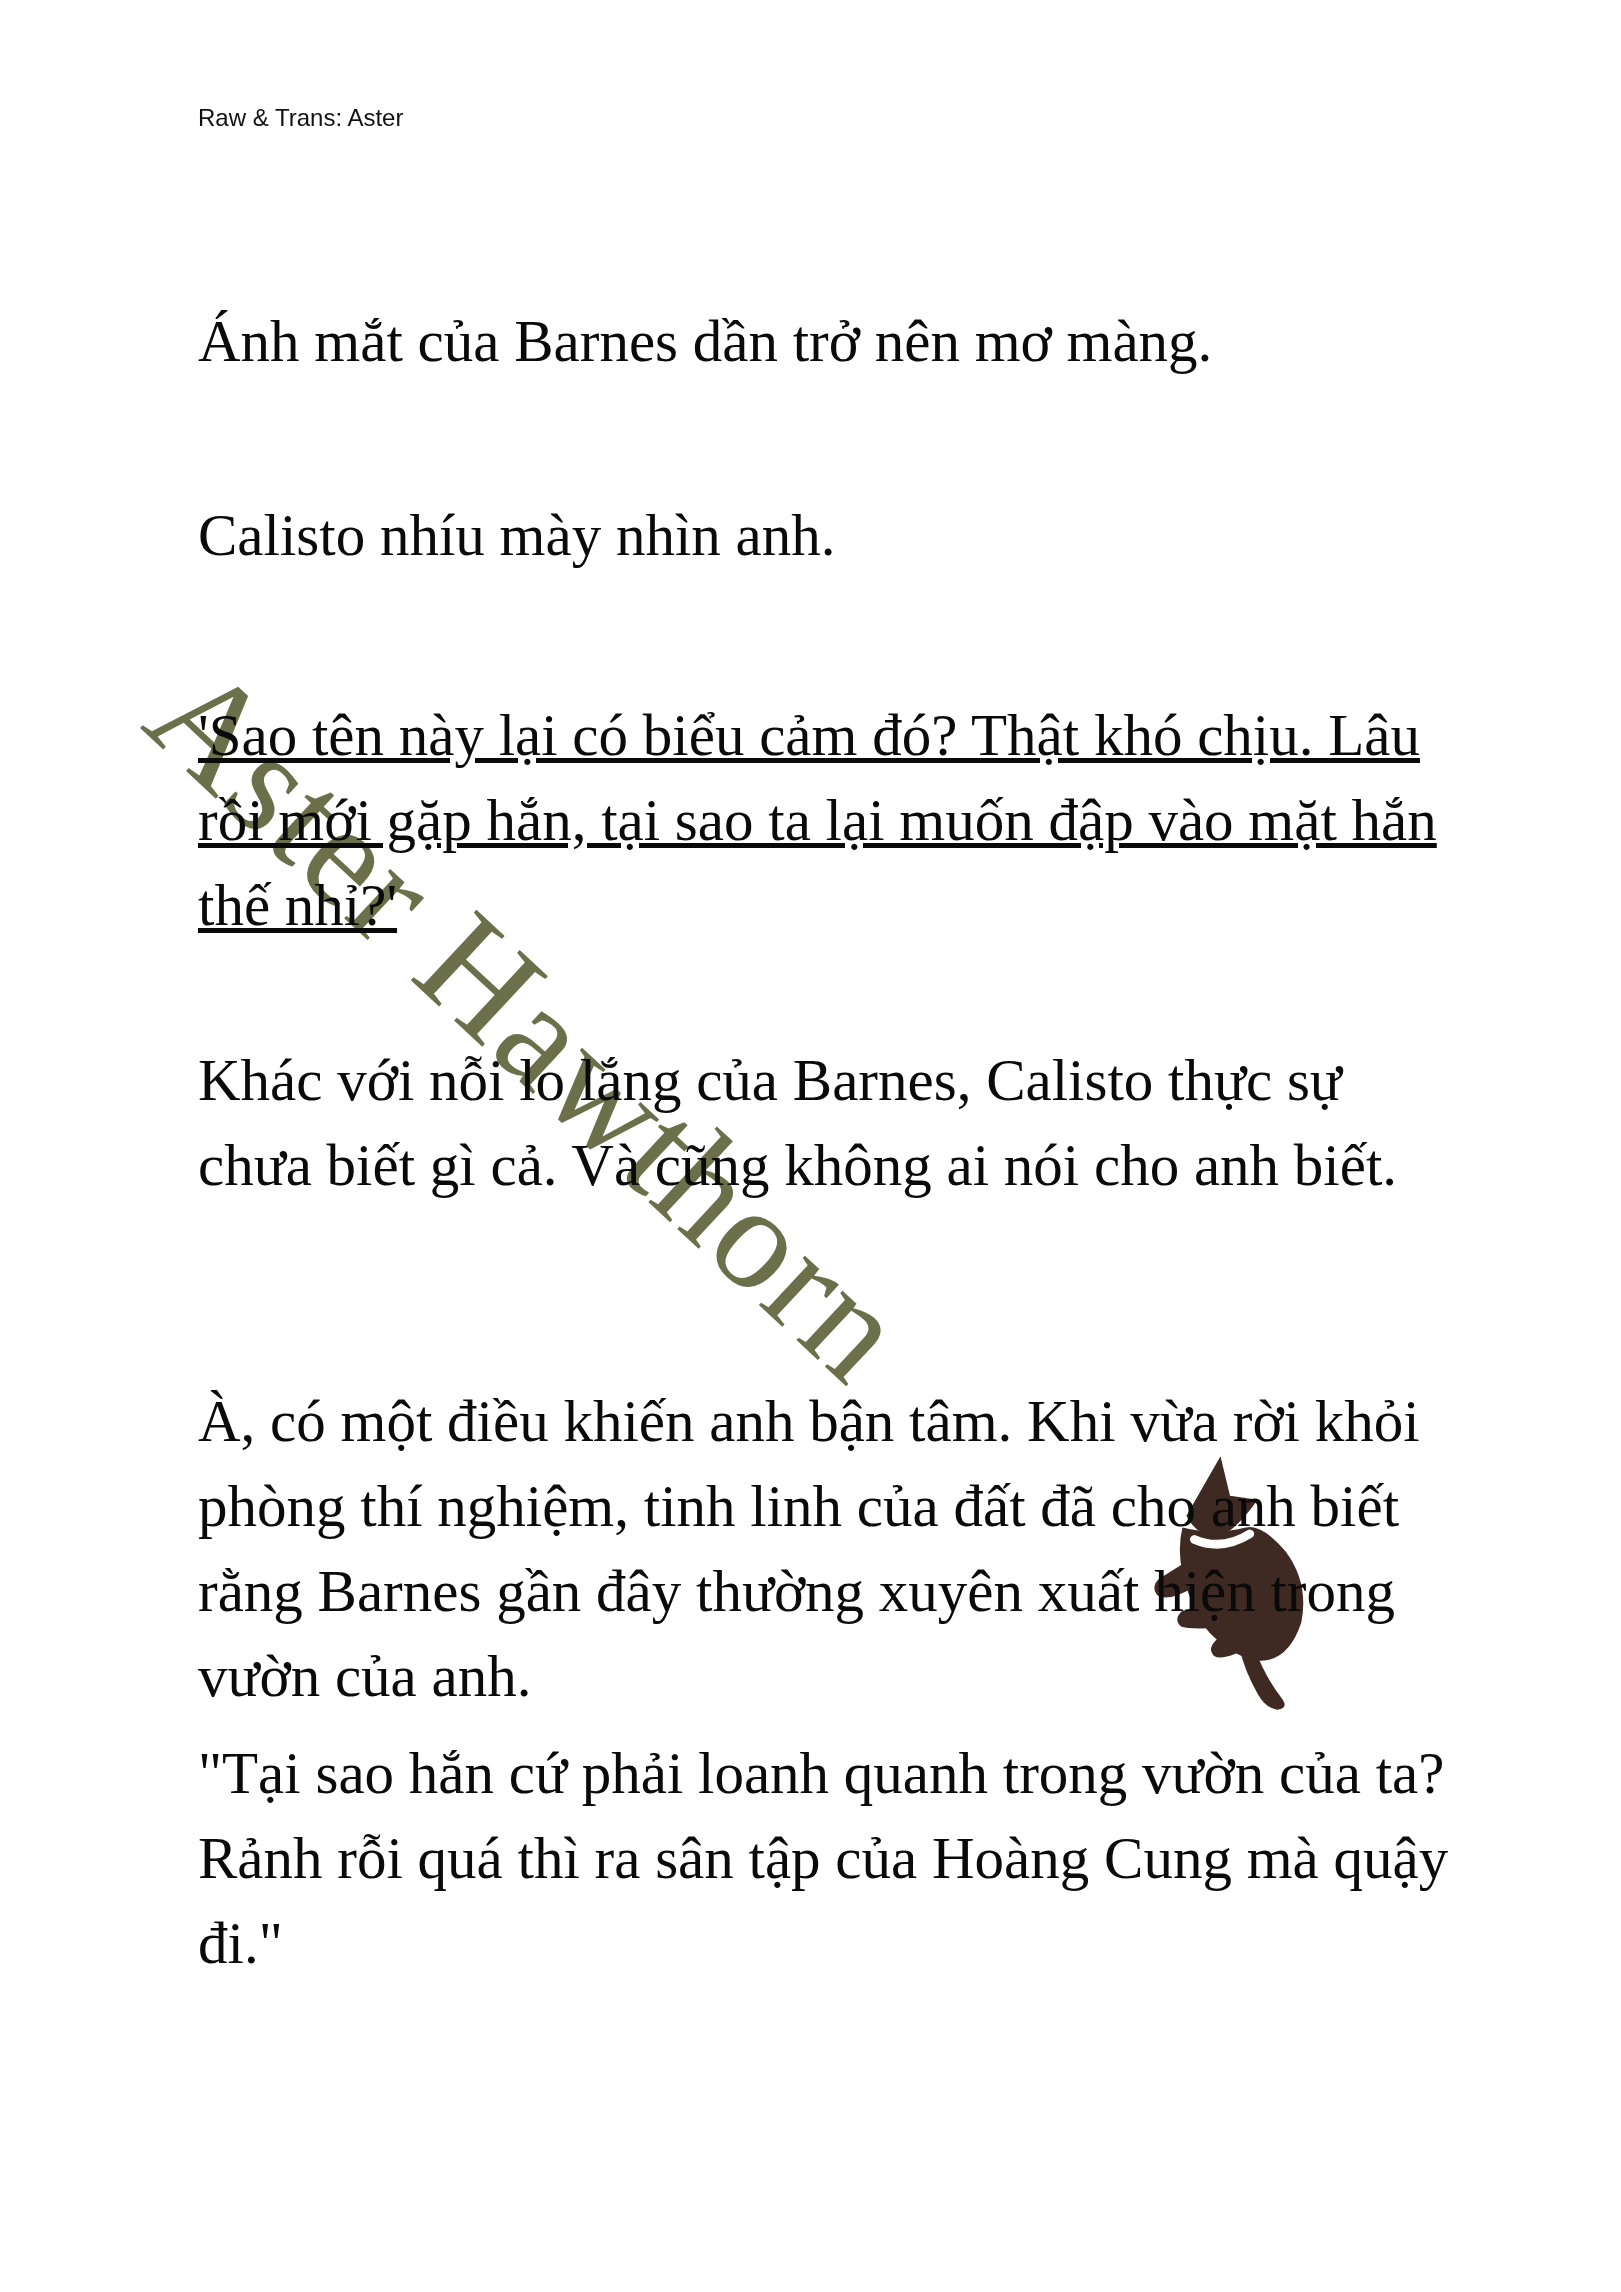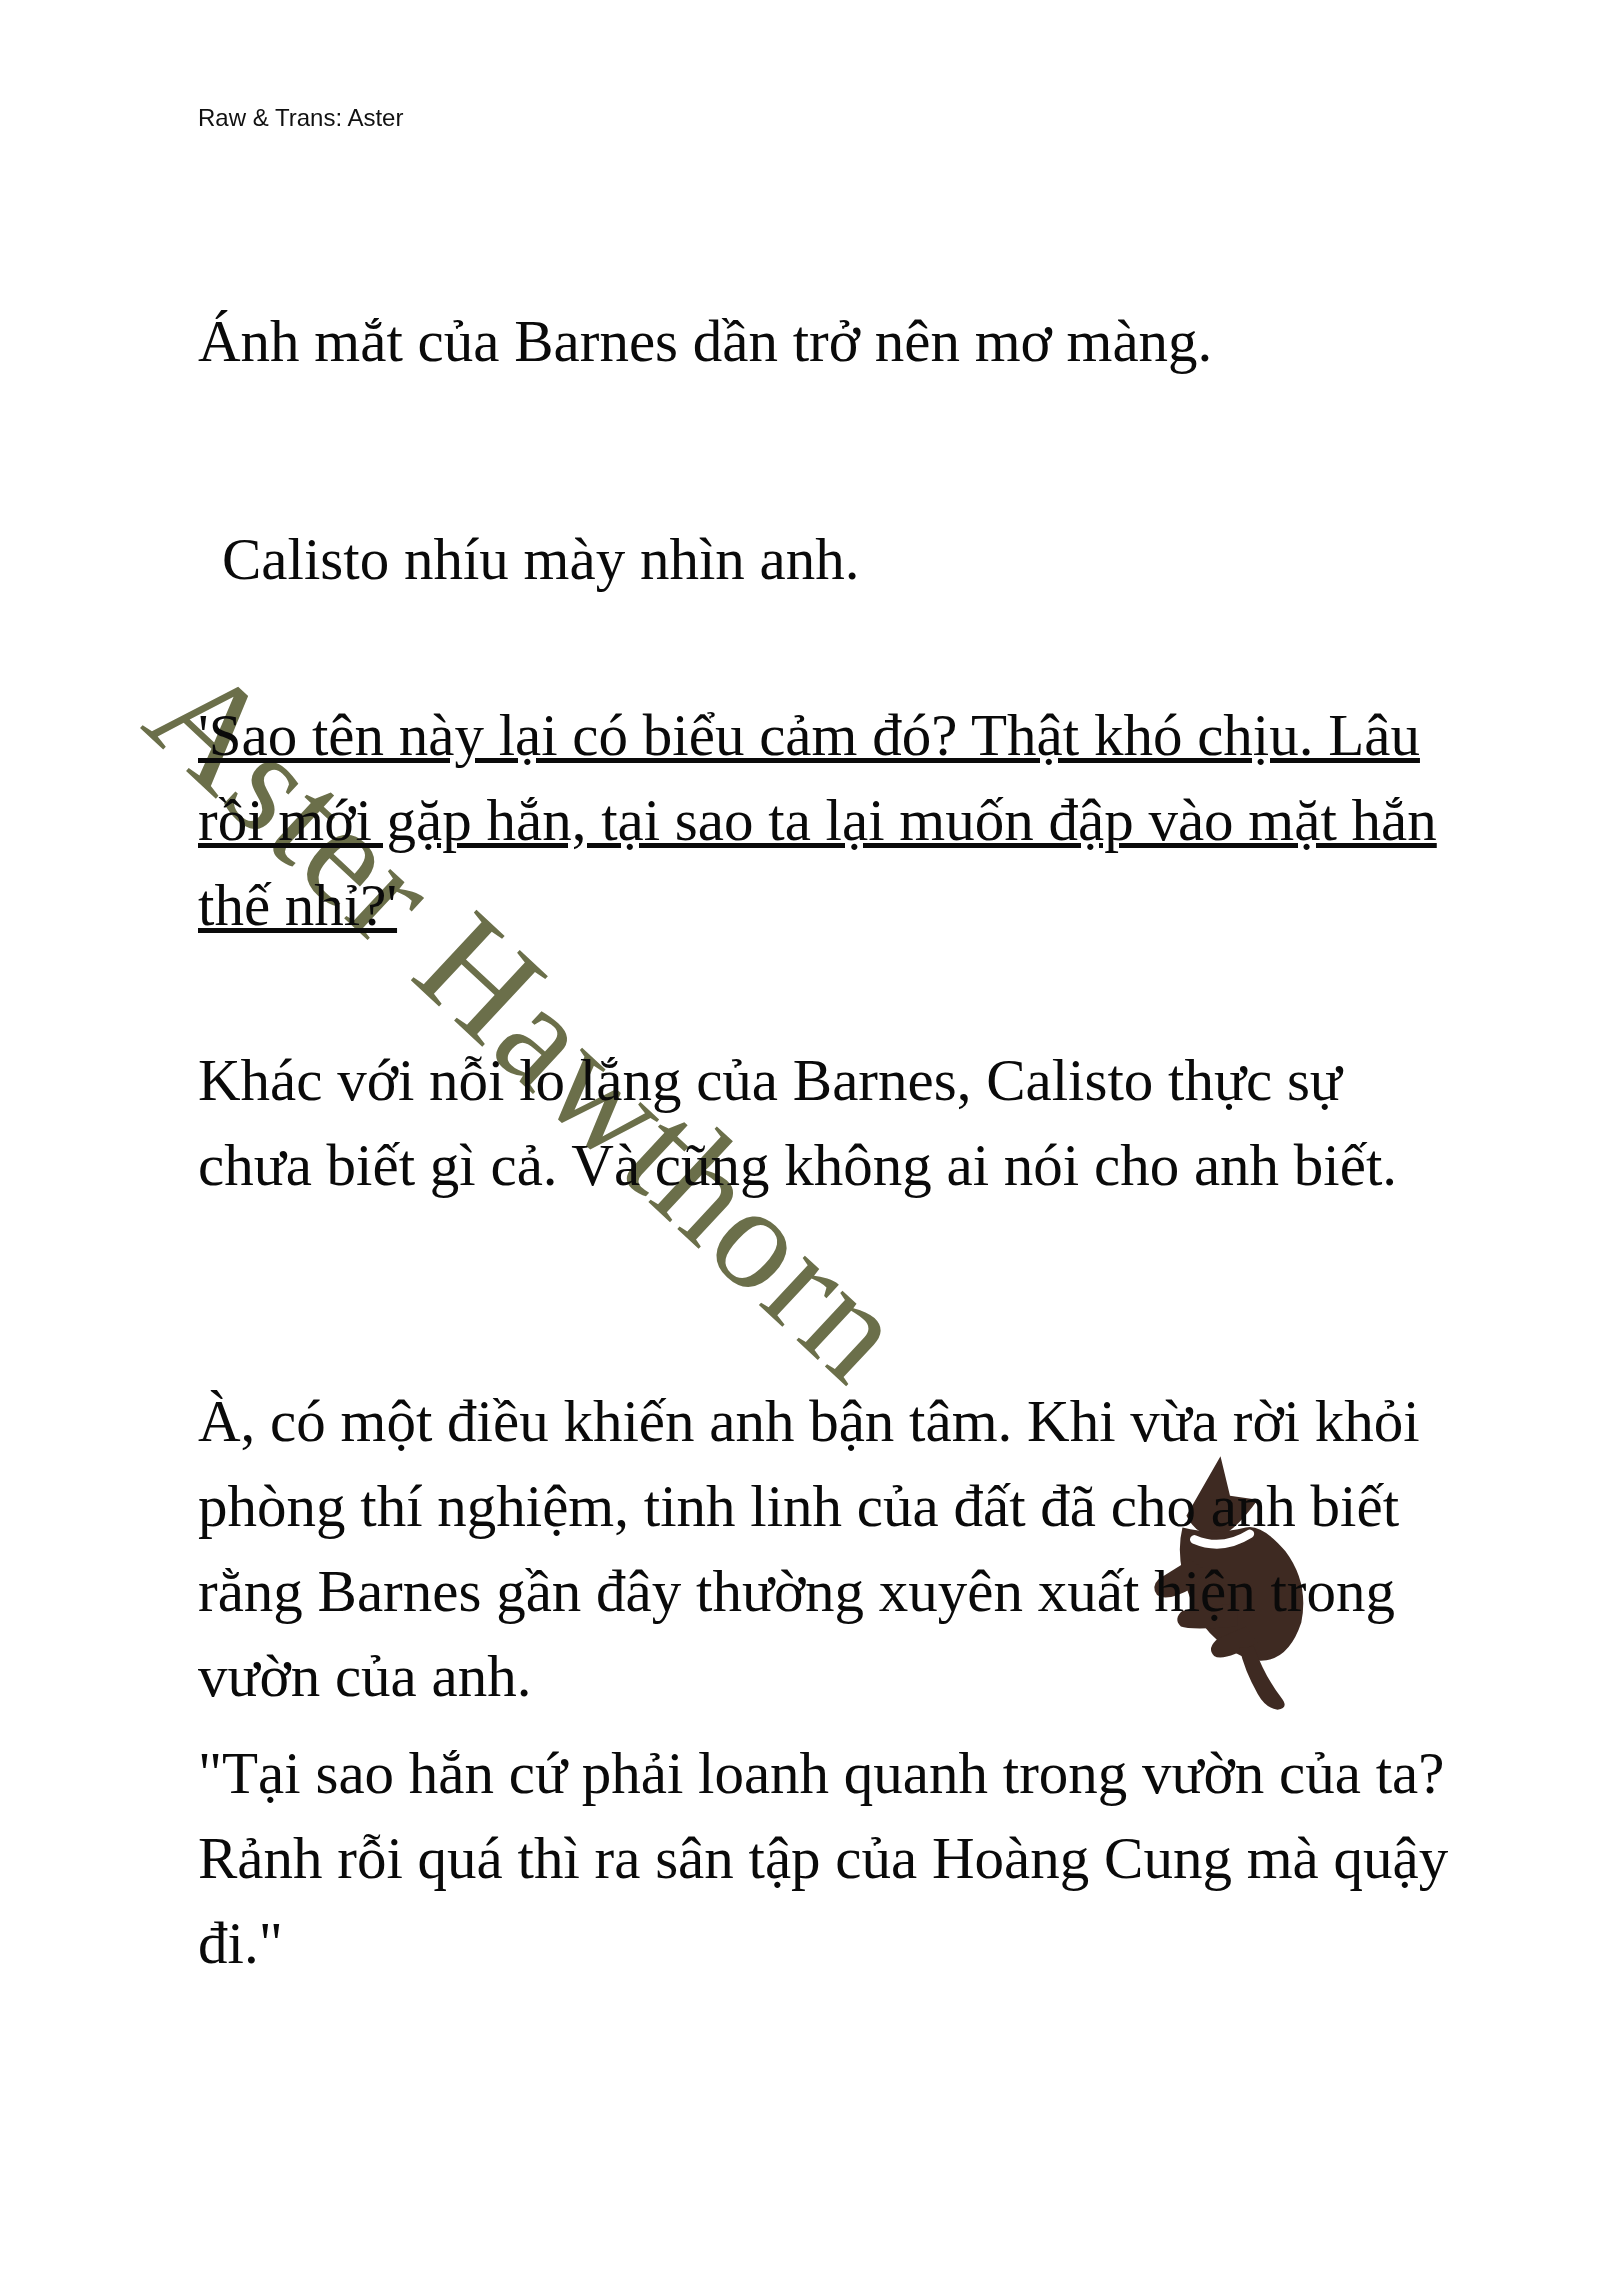--- a/index.html
+++ b/index.html
@@ -51,18 +51,18 @@
     <path d="M70 215 Q58 225 68 235 Q80 240 140 235 L140 205 Z"></path>
 
     <path d="M115 250 Q100 262 110 272 Q122 280 165 255 L150 235 Z"></path>
 
     <path d="M160 260 Q175 300 195 325 Q205 338 190 340 Q175 338 165 320 Q148 290 142 262 Z"></path>
   </g>
   <path d="M85 125 Q120 140 155 118" stroke="#ffffff" stroke-width="11" fill="none" stroke-linecap="round"></path>
 </svg>
 
 <p class="para" style="top:299px;">Ánh mắt của Barnes dần trở nên mơ màng.</p>
-<p class="para" style="top:517px;margin-left:24px;">Calisto nhíu mày nhìn anh.</p>
+<p class="para" style="top:493px;">Calisto nhíu mày nhìn anh.</p>
 <p class="para" style="top:693px;text-decoration:underline;">'Sao tên này lại có biểu cảm đó? Thật khó chịu. Lâu rồi mới gặp hắn, tại sao ta lại muốn đập vào mặt hắn thế nhỉ?'</p>
 <p class="para" style="top:1038px;">Khác với nỗi lo lắng của Barnes, Calisto thực sự chưa biết gì cả. Và cũng không ai nói cho anh biết.</p>
 <p class="para" style="top:1379px;">À, có một điều khiến anh bận tâm. Khi vừa rời khỏi phòng thí nghiệm, tinh linh của đất đã cho anh biết rằng Barnes gần đây thường xuyên xuất hiện trong vườn của anh.</p>
 <p class="para" style="top:1731px;">"Tại sao hắn cứ phải loanh quanh trong vườn của ta? Rảnh rỗi quá thì ra sân tập của Hoàng Cung mà quậy đi."</p>
 
 
 </body></html>

